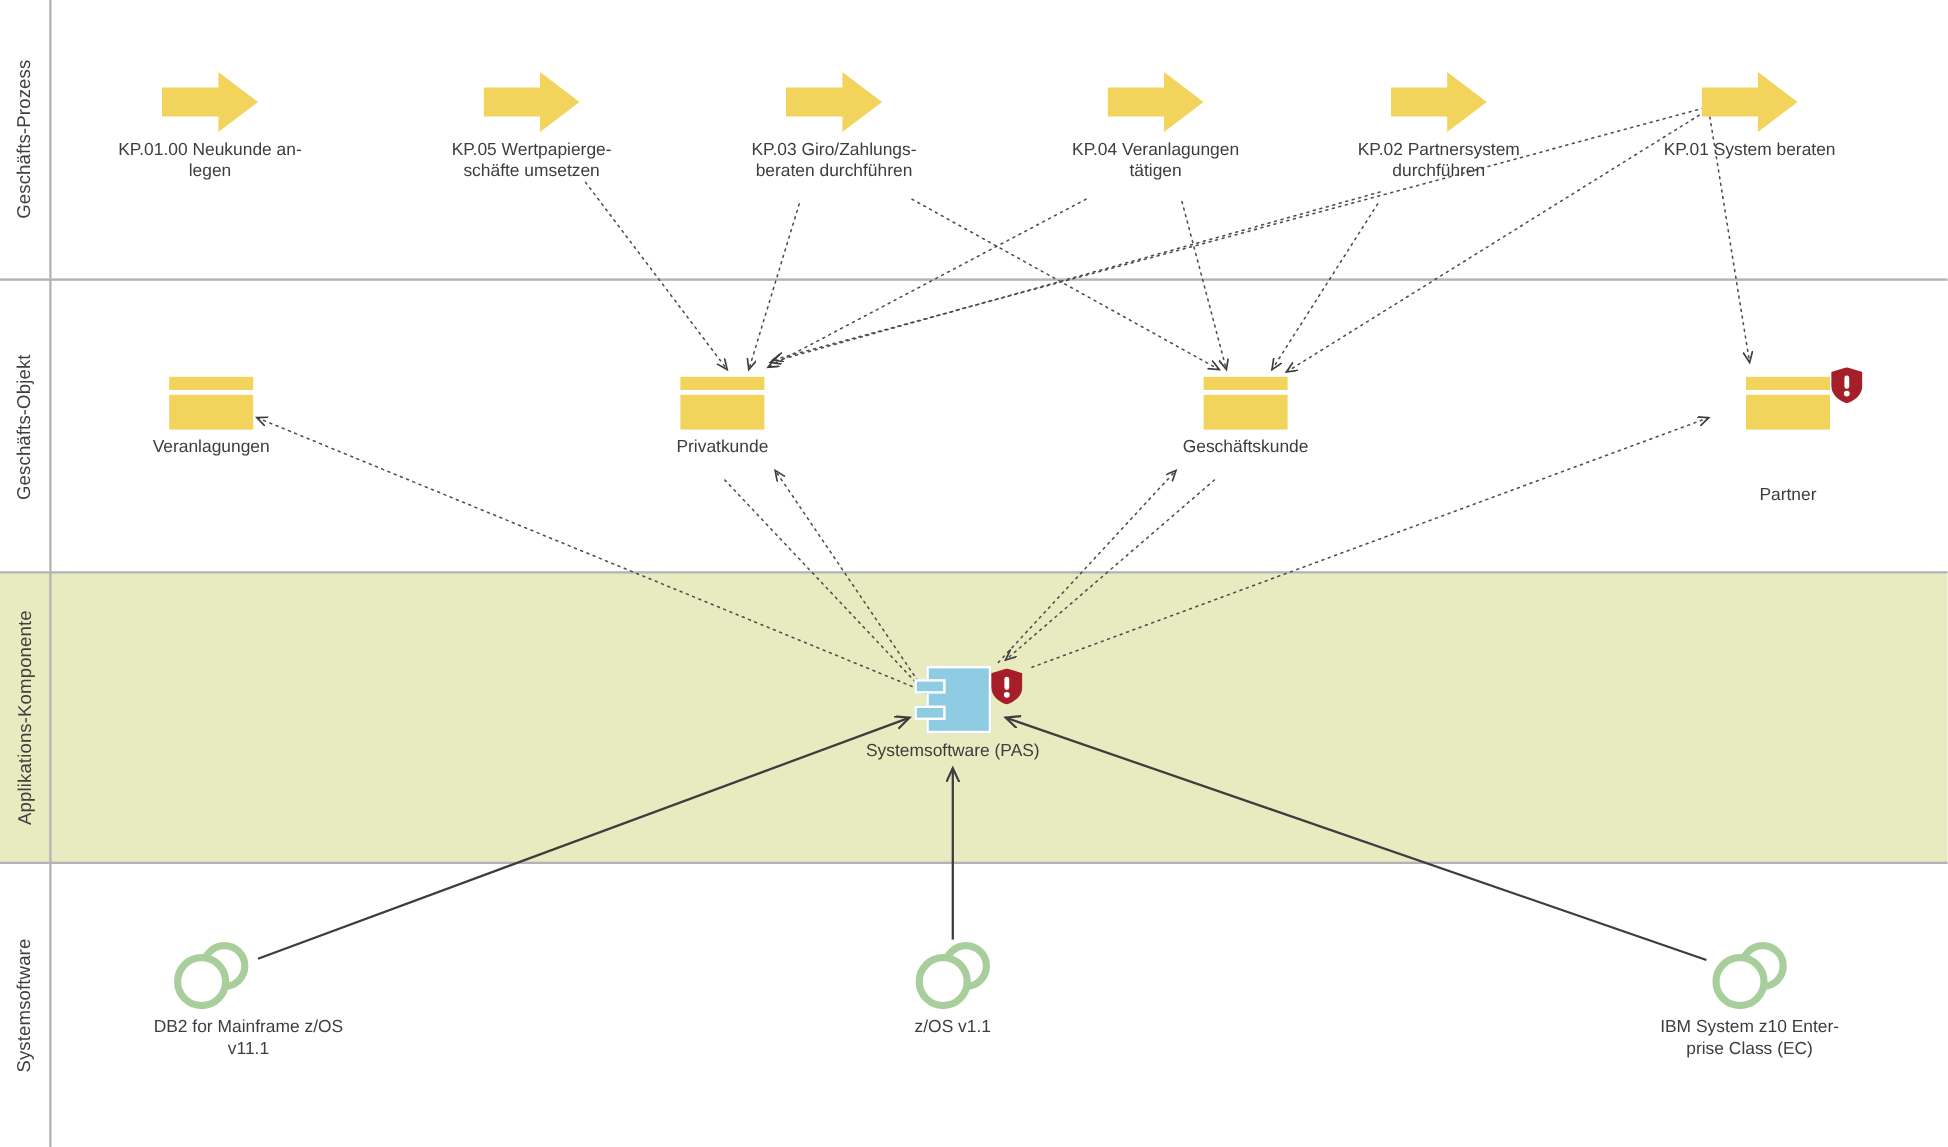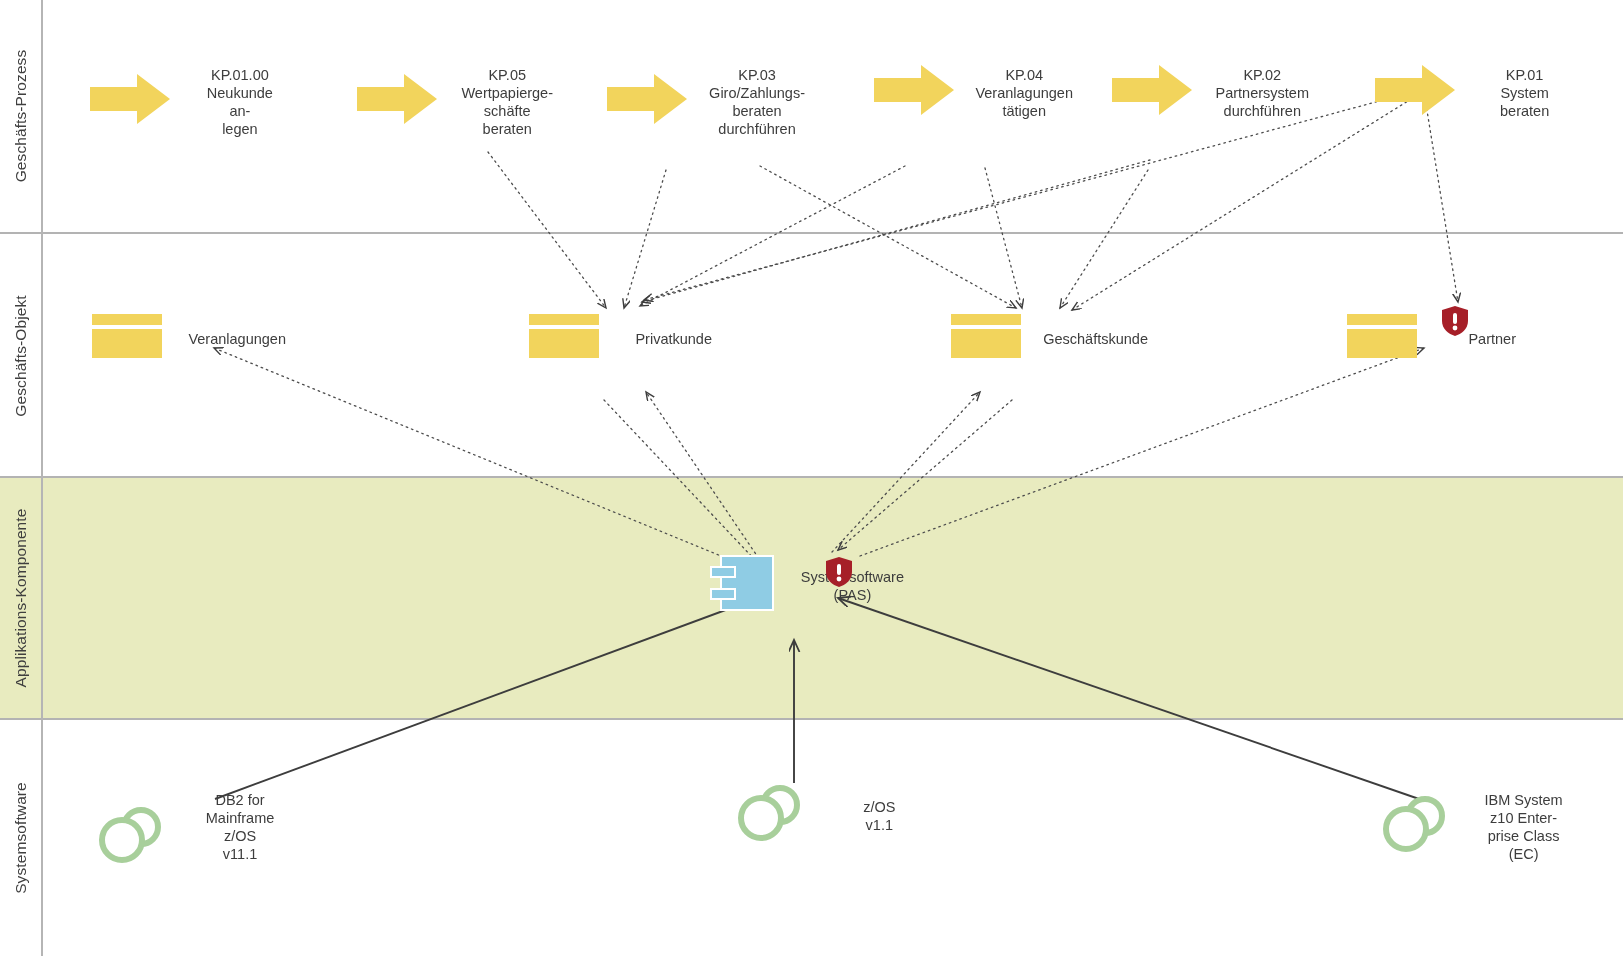--- a/index.html
+++ b/index.html
@@ -14,21 +14,21 @@
   .band-divider{position:absolute;left:0;width:1623px;height:2px;background:#b3b3b3;}
   .lane-rule{position:absolute;top:0;bottom:0;left:41px;width:2px;background:#b5b5b5;}
 
   .lane-label{position:absolute;left:0;width:42px;display:flex;
       align-items:center;justify-content:center;}
   .lane-label span{
       display:block;white-space:nowrap;font-size:15.5px;color:#3f3f3f;
       transform:rotate(-90deg);transform-origin:center center;letter-spacing:.1px;}
 
   
-  .node{position:absolute;display:flex;align-items:center;}
+  .node{position:absolute;display:flex;flex-direction:column;align-items:center;}
   .node .caption{margin-top:6px;font-size:14.5px;line-height:18px;text-align:center;
       color:#3d3d3d;white-space:pre-line;}
 
   
   .proc-arrow{width:80px;height:50px;position:relative;}
   .proc-arrow svg{display:block;}
 
   
   .bus-obj{width:70px;height:44px;position:relative;}
   .bus-obj .bar{position:absolute;left:0;width:70px;background:#f2d45c;}
@@ -143,21 +143,21 @@
       </div>
       <div class="node" style="left: 333px; top: 60px; width: 220px;">
         <div style="position: relative; display: flex; justify-content: center; width: 100%;">
           <div class="proc-arrow">
             <svg viewBox="0 0 80 50" width="80" height="50">
               <path d="M0,13 H47 V0 L80,25 L47,50 V37 H0 Z" fill="#f2d45c"></path>
             </svg>
           </div>
         </div>
         <div class="caption">KP.05 Wertpapierge-
-schäfte beraten</div>
+schäfte umsetzen</div>
       </div>
       <div class="node" style="left: 585px; top: 60px; width: 220px;">
         <div style="position: relative; display: flex; justify-content: center; width: 100%;">
           <div class="proc-arrow">
             <svg viewBox="0 0 80 50" width="80" height="50">
               <path d="M0,13 H47 V0 L80,25 L47,50 V37 H0 Z" fill="#f2d45c"></path>
             </svg>
           </div>
         </div>
         <div class="caption">KP.03 Giro/Zahlungs-
@@ -215,21 +215,21 @@
       </div>
       <div class="node" style="left: 928px; top: 314px; width: 220px;">
         <div style="position: relative; display: flex; justify-content: center; width: 100%;">
           <div class="bus-obj">
             <div class="bar top"></div>
             <div class="bar body"></div>
           </div>
         </div>
         <div class="caption">Geschäftskunde</div>
       </div>
-      <div class="node" style="left: 1296px; top: 314px; width: 220px;">
+      <div class="node" style="left: 1380px; top: 314px; width: 220px; gap: 40px;">
         <div style="position: relative; display: flex; justify-content: center; width: 100%;">
           <div class="bus-obj">
             <div class="bar top"></div>
             <div class="bar body"></div>
           </div>
           <div class="badge" style="left: 146px; top: -8px;">
             <svg viewBox="0 0 26 30" width="26" height="30">
               <path d="M13 0 L26 4 V15 C26 23 19.5 28 13 30 C6.5 28 0 23 0 15 V4 Z" fill="#a61f28"></path>
               <rect x="11" y="7" width="4" height="11" rx="2" fill="#ffffff"></rect>
               <circle cx="13" cy="22" r="2.4" fill="#ffffff"></circle>

